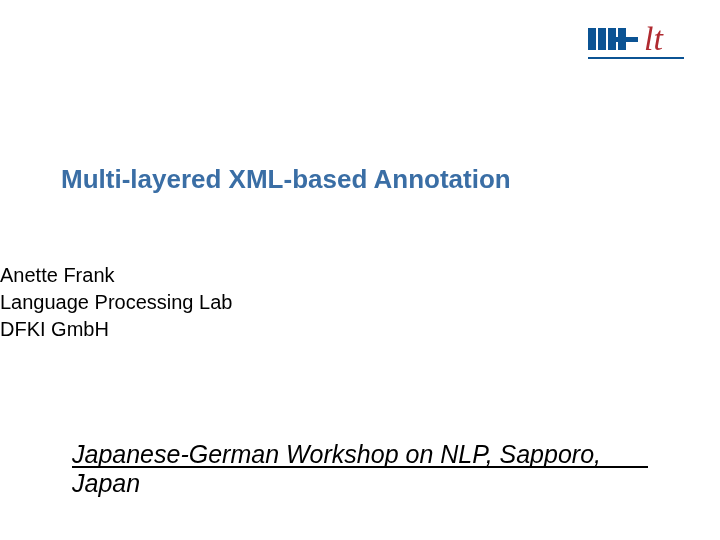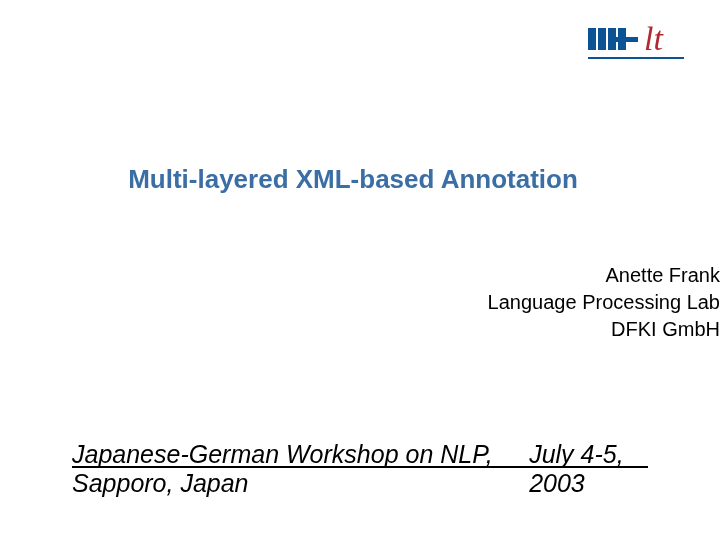--- a/index.html
+++ b/index.html
@@ -12,36 +12,35 @@
     overflow: hidden;
   }
   .logo {
     position: absolute;
     top: 20px;
     right: 36px;
   }
   .title-block {
     position: absolute;
     top: 162px;
-    left: 68px;
+    left: 61px;
     width: 570px;
-    text-align: center;
   }
   .title-block .line {
     color: #3a6ea5;
     font-weight: bold;
     font-size: 26px;
     line-height: 1.35;
   }
   .author-block {
     position: absolute;
     top: 262px;
     left: 0;
     width: 720px;
-    text-align: right;
+    text-align: left;
     color: #000;
     font-size: 20px;
     line-height: 1.35;
   }
   .rule {
     position: absolute;
     bottom: 72px;
     left: 72px;
     width: 576px;
     height: 0;
@@ -81,14 +80,13 @@
 <div class="author-block">
   <div>Anette Frank</div>
   <div>Language Processing Lab</div>
   <div>DFKI GmbH</div>
 </div>
 
 <div class="rule"></div>
 
 <div class="footer-line">
   <span>Japanese-German Workshop on NLP, Sapporo, Japan</span>
-  <span>July 4-5, 2003</span>
 </div>
 
 </body></html>

